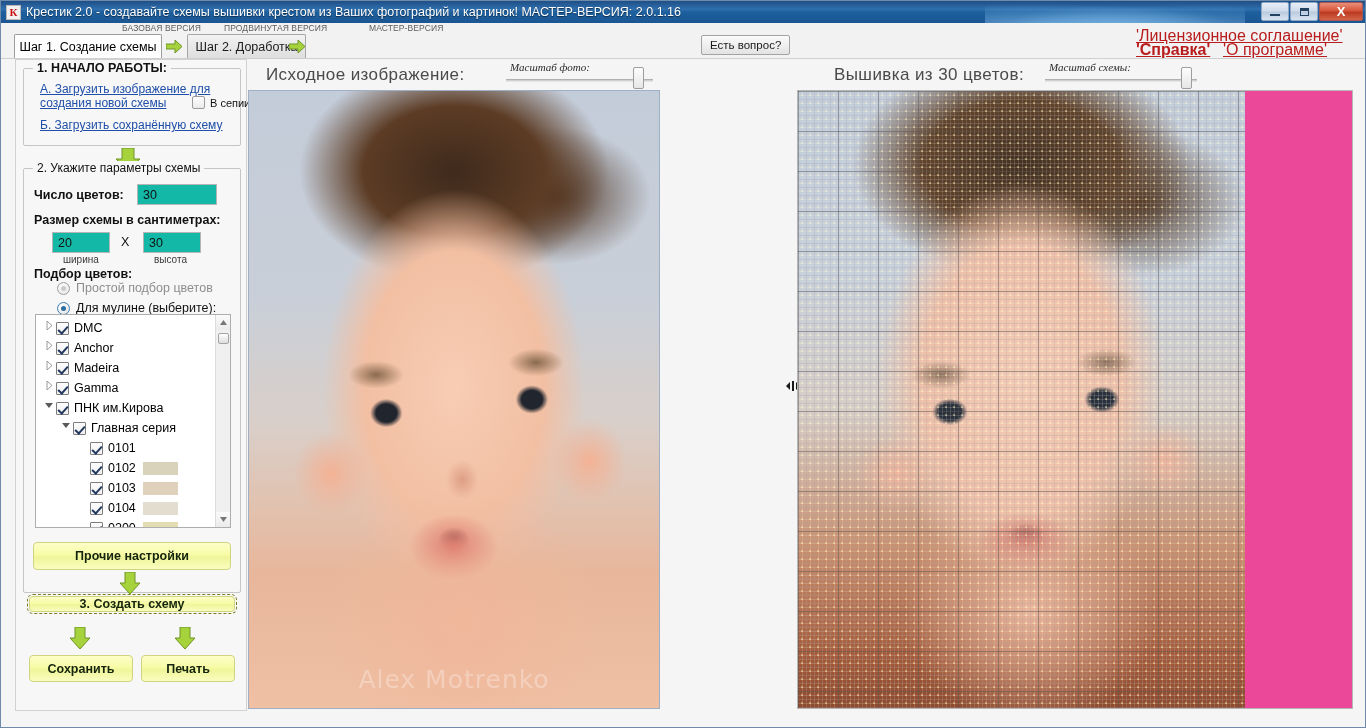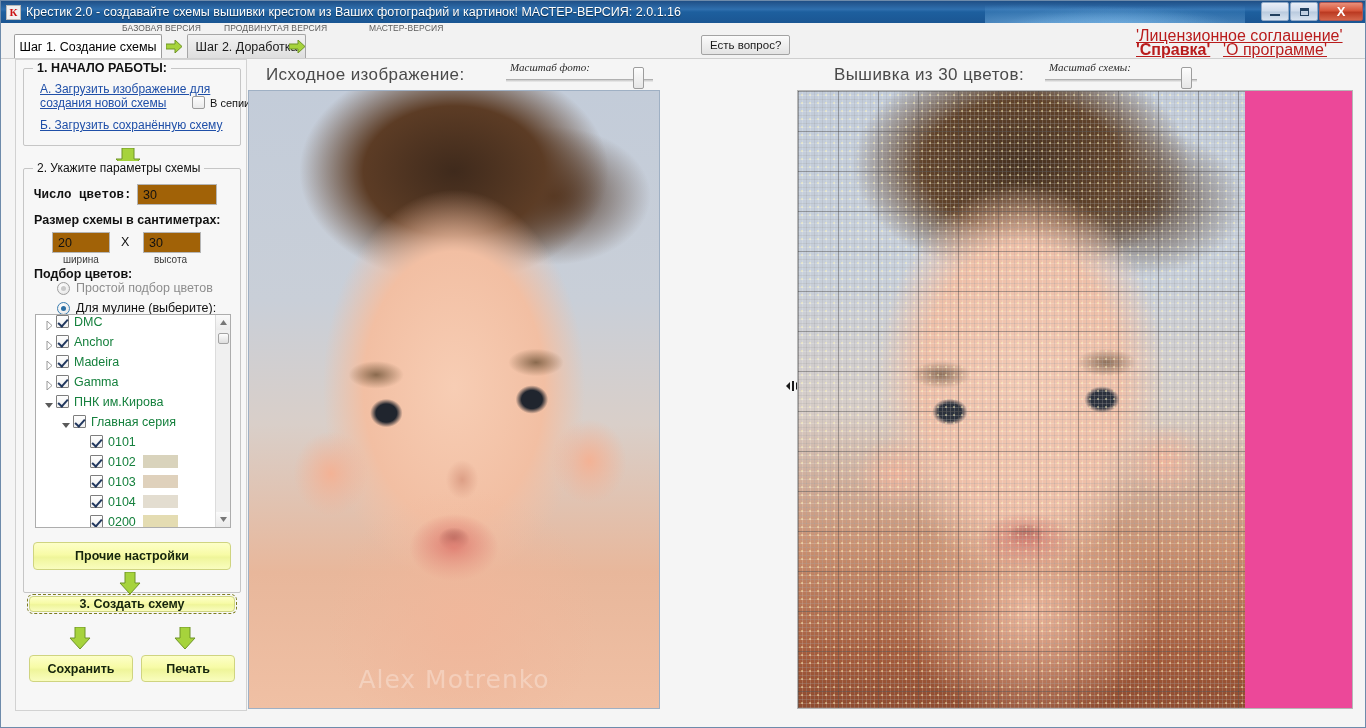--- a/index.html
+++ b/index.html
@@ -140,21 +140,21 @@
     position: absolute;
     color: #1f4fa8; text-decoration: underline;
     font-size: 12px; line-height: 14px;
     cursor: pointer;
   }
   .lbl { position: absolute; font-size: 12.5px; color: #111; white-space: nowrap; }
   .lbl.b  { font-weight: bold; }
   .lbl.sm { font-size: 10px; color: #3a3a3a; }
   .txtbox {
     position: absolute;
-    background: #a16207; border: 1px solid #b5b5b5;
+    background: #14b8a6; border: 1px solid #b5b5b5;
     font-size: 12.5px; color: #111;
     padding: 2px 5px;
     display: flex; align-items: center;
   }
   .chk-sq {
     position: absolute;
     width: 13px; height: 13px;
     background: linear-gradient(to bottom,#fdfdfd,#eaeaea);
     border: 1px solid #9b9b9b;
     border-radius: 2px;
@@ -183,22 +183,22 @@
 
   
   #palette-tree {
     position: absolute;
     background: #fff; border: 1px solid #adadad;
     overflow: hidden;
   }
   .tree-row {
     position: relative;
     height: 20px;
-    display: flex; align-items: flex-start;
-    font-size: 12.5px; color: #15803d;
+    display: flex; align-items: flex-end;
+    font-size: 12.5px; color: #000000;
     white-space: nowrap;
   }
   .tw {
     width: 14px; height: 20px;
     display: flex; align-items: center; justify-content: center;
     flex: none;
   }
   .tw svg { display: block; }
   .tchk {
     width: 13px; height: 13px; flex: none;
@@ -424,21 +424,21 @@
     <div class="arrow-down" style="left:98px; top:88px;">
       <svg width="28" height="22" viewBox="0 0 28 22">
           <path d="M8 0h12v11h6l-12 11L2 11h6z" fill="#a6d33c" stroke="#6f9427" stroke-width="1"></path>
         </svg>
     </div>
 
     <div class="group-box" style="left:7px; top:108px; width:218px; height:425px;">
       <div class="group-title thin">2. Укажите параметры схемы</div>
     </div>
 
-    <div class="lbl b" style="left:18px; top:128px;font-family:Liberation Mono, monospace;">Число цветов:</div>
+    <div class="lbl b" style="left:18px; top:128px;">Число цветов:</div>
     <div class="txtbox" style="left:121px; top:124px; width:80px; height:21px;">30</div>
 
     <div class="lbl b" style="left:18px; top:153px;">Размер схемы в сантиметрах:</div>
     <div class="txtbox" style="left:36px; top:172px; width:58px; height:21px;">20</div>
     <div class="lbl" style="left:105px; top:175px;">X</div>
     <div class="txtbox" style="left:127px; top:172px; width:58px; height:21px;">30</div>
     <div class="lbl sm" style="left:47px;  top:194px;">ширина</div>
     <div class="lbl sm" style="left:138px; top:194px;">высота</div>
 
     <div class="lbl b" style="left:18px; top:207px;">Подбор цветов:</div>

